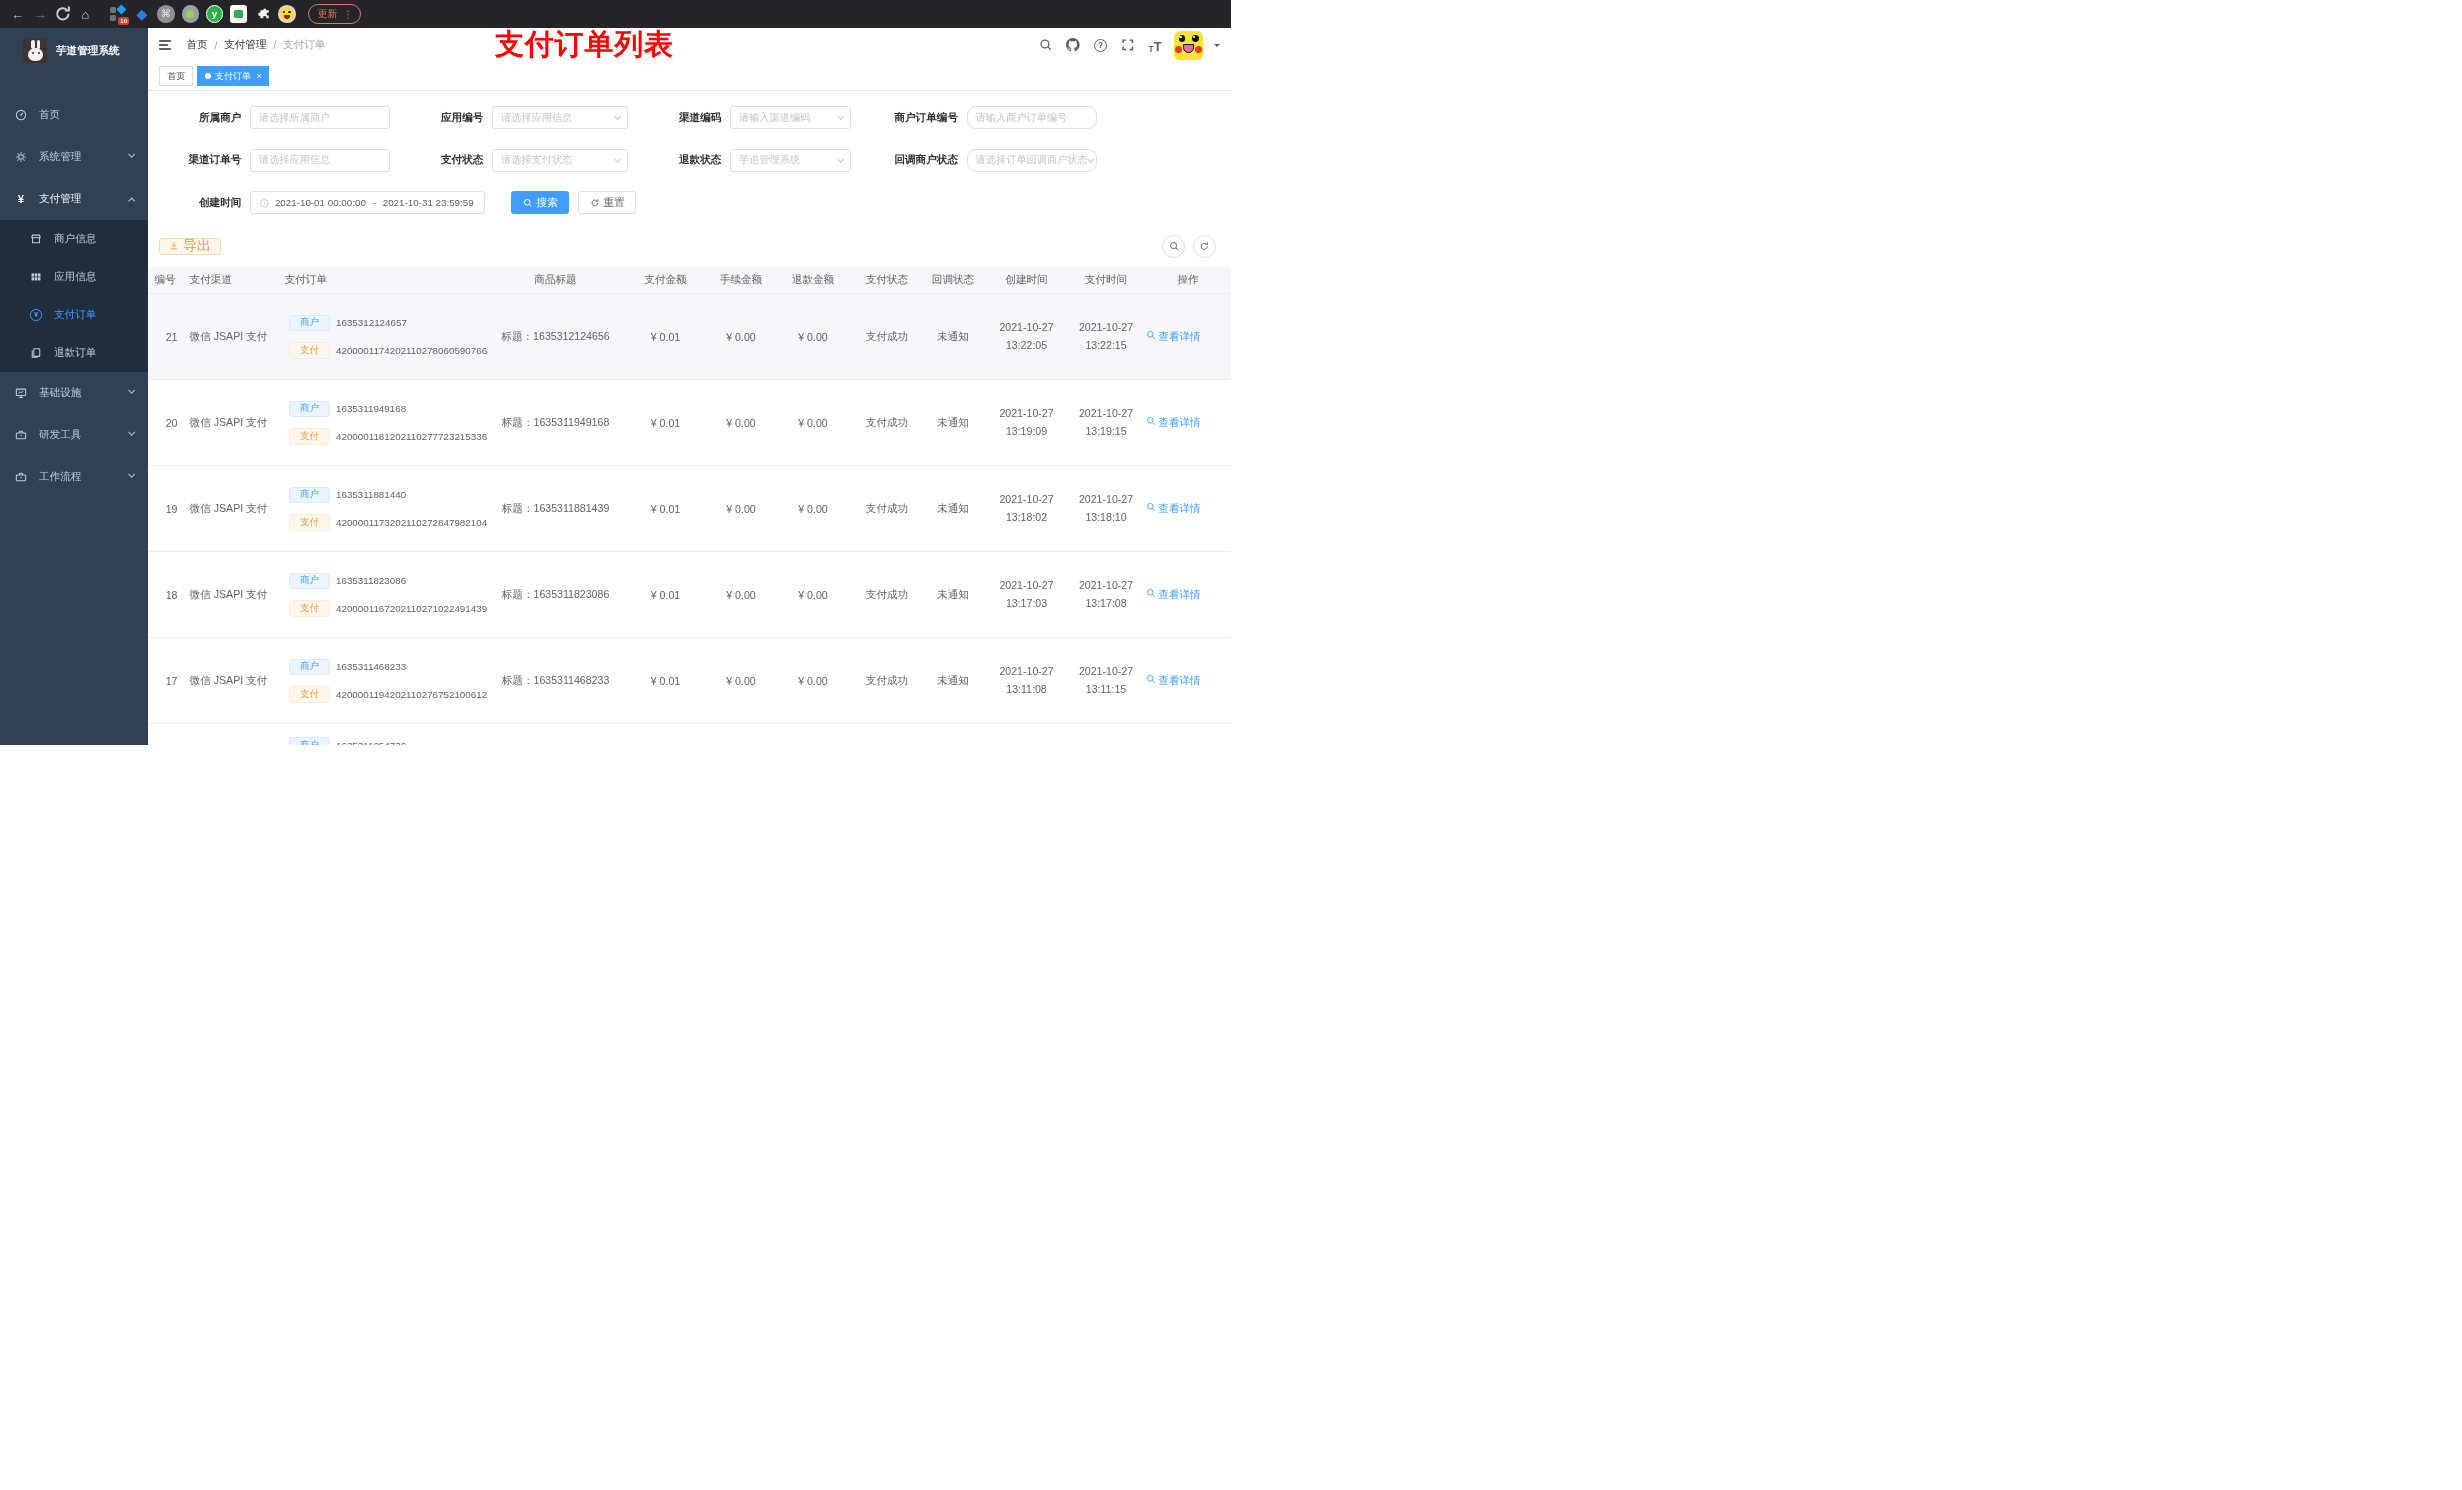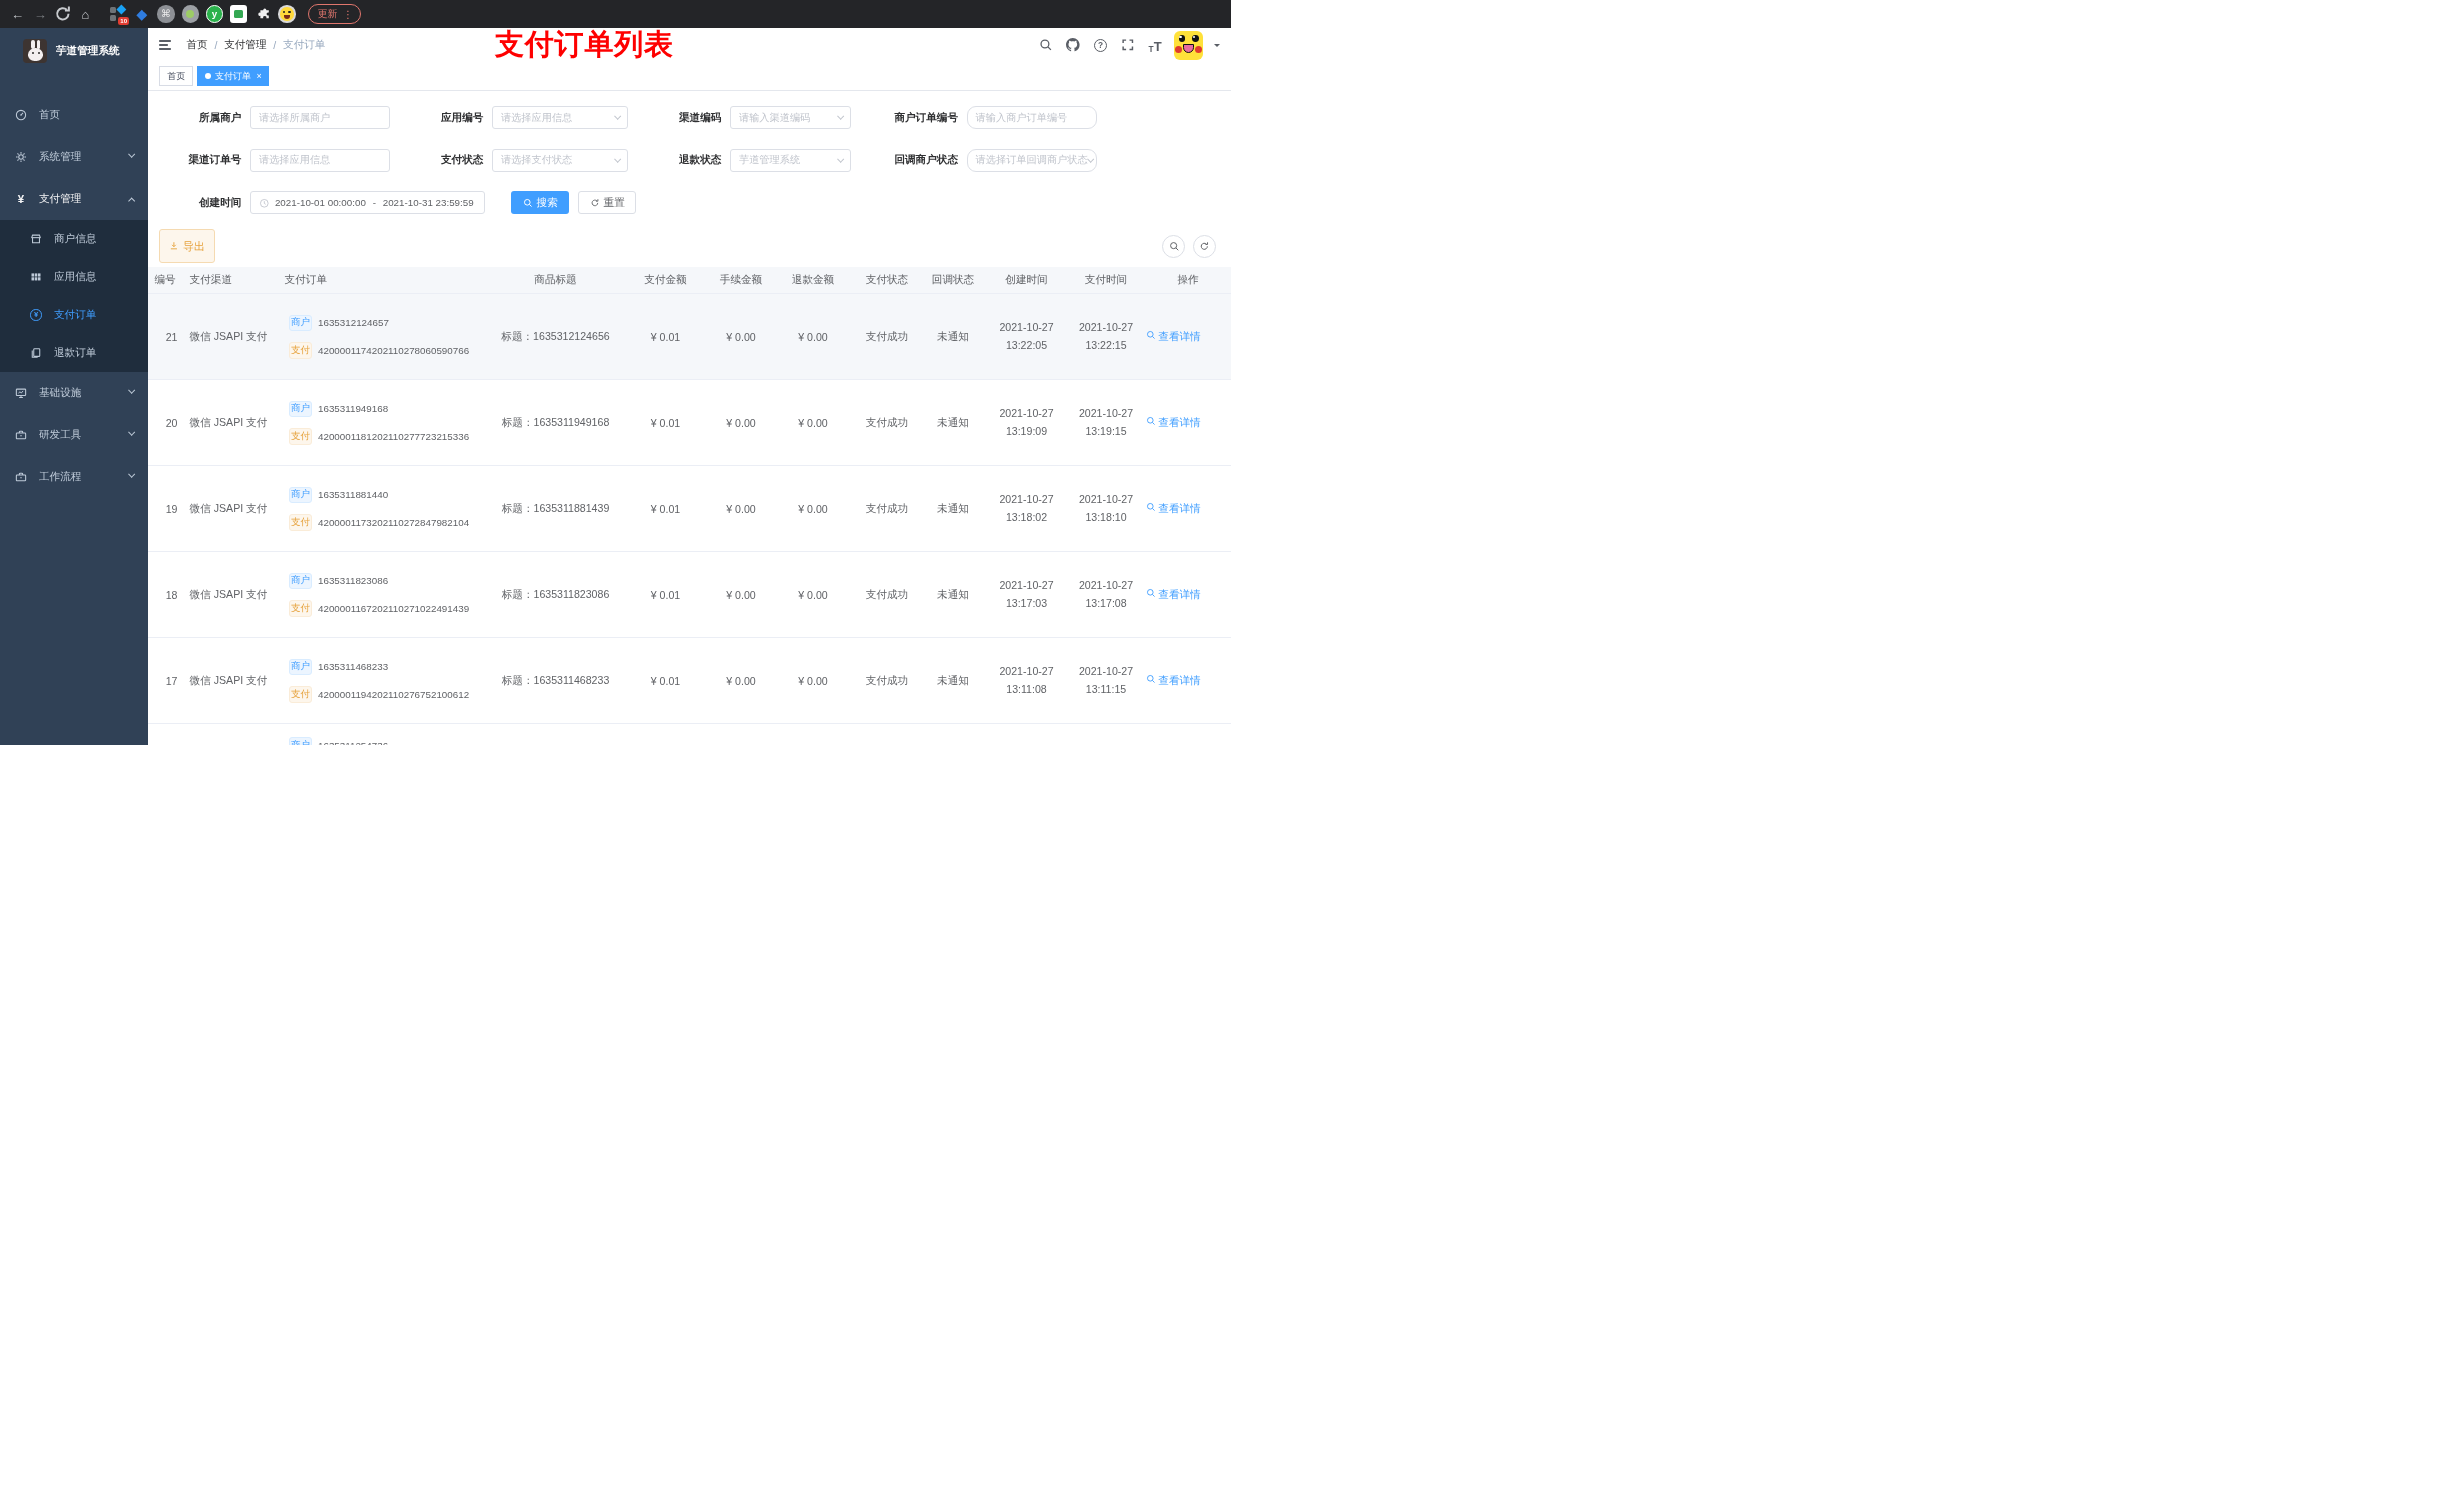--- a/index.html
+++ b/index.html
@@ -127,21 +127,21 @@
   .daterange { width:235px; color:#606266; gap:5.3px; font-size:9.8px; cursor:pointer;text-align:center; }
   .daterange .clock { color:#c0c4cc; flex:0 0 auto; display:flex; }
   .daterange svg { width:10.6px; height:10.6px; }
   .daterange .sep { color:#606266; padding:0 1.5px; }
   .btn { height:23px; border-radius:3px; font-size:10.6px; display:inline-flex; align-items:center; justify-content:center;
     gap:3.8px; padding:0 10.6px; cursor:pointer; border:0.8px solid transparent; flex:0 0 auto; }
   .btn svg { width:9.8px; height:9.8px; }
   .btn-search { background:#409eff; color:#fff; margin-left:26px; }
   .btn-reset { background:#fff; color:#606266; border-color:#dcdfe6; margin-left:9px; }
   .toolbar { display:flex; align-items:center; margin-top:15px; height:24px; padding-right:15px; }
-  .btn-export { height:34px; background:#fdf6ec; color:#e6a23c; border-color:#f5dab1; padding:0 9px; font-size:11px; }
+  .btn-export { height:17px; background:#fdf6ec; color:#e6a23c; border-color:#f5dab1; padding:0 9px; font-size:14px; }
   .tool-circles { margin-left:auto; display:flex; gap:7.6px; }
   .circ-btn { width:23px; height:23px; border-radius:50%; border:0.8px solid #dcdfe6; background:#fff; color:#606266;
     display:flex; align-items:center; justify-content:center; cursor:pointer; }
   .circ-btn svg { width:10.6px; height:10.6px; }
 
   
   .table-wrap { margin-left:-11.4px; margin-top:9px; }
   table { border-collapse:collapse; table-layout:fixed; width:1084px; }
   col.c1{width:34px} col.c2{width:95px} col.c3{width:212px} col.c4{width:133px} col.c5{width:87px}
   col.c6{width:64px} col.c7{width:80px} col.c8{width:68px} col.c9{width:64px} col.c10{width:83px}
@@ -150,21 +150,21 @@
     border-bottom:0.8px solid #ebeef5; text-align:center; white-space:nowrap; overflow:hidden; }
   thead th.al { text-align:left; padding-left:7.6px; }
   tbody td { height:86px; border-bottom:0.8px solid #ebeef5; font-size:10.6px; color:#606266; text-align:center;
     vertical-align:middle; overflow:hidden; white-space:nowrap; }
   tbody tr.hover-row { background:#f5f7fa; }
   td.id-cell { text-align:right; padding-right:4.5px; }
   td.channel-cell { text-align:left; padding-left:7.6px; }
   td.order-cell { text-align:left; padding-left:12px; }
   .order-lines { display:flex; flex-direction:column; gap:10.6px; }
   .order-line { display:flex; align-items:center; gap:6px; }
-  .mini-tag { height:16.7px; padding:0 1px; border-radius:3px; font-size:9.5px; display:inline-flex;
+  .mini-tag { height:16.7px; padding:0 10px; border-radius:3px; font-size:9.5px; display:inline-flex;
     align-items:center; flex:0 0 auto; border:0.8px solid transparent; }
   .mini-tag.blue { background:#ecf5ff; border-color:#d9ecff; color:#409eff; }
   .mini-tag.yellow { background:#fdf6ec; border-color:#faecd8; color:#e6a23c; }
   .num { font-size:9.8px; letter-spacing:0; }
   .two-line { line-height:17.4px; }
   td.action-cell { text-align:left; padding-left:1.5px; }
   .action-link { color:#409eff; display:inline-flex; gap:3px; cursor:pointer; font-size:10.6px; }
   .action-link svg { width:9.8px; height:9.8px; }
   tr.partial td { vertical-align:top; }
   tr.partial td.order-cell .order-lines { padding-top:13px; }

